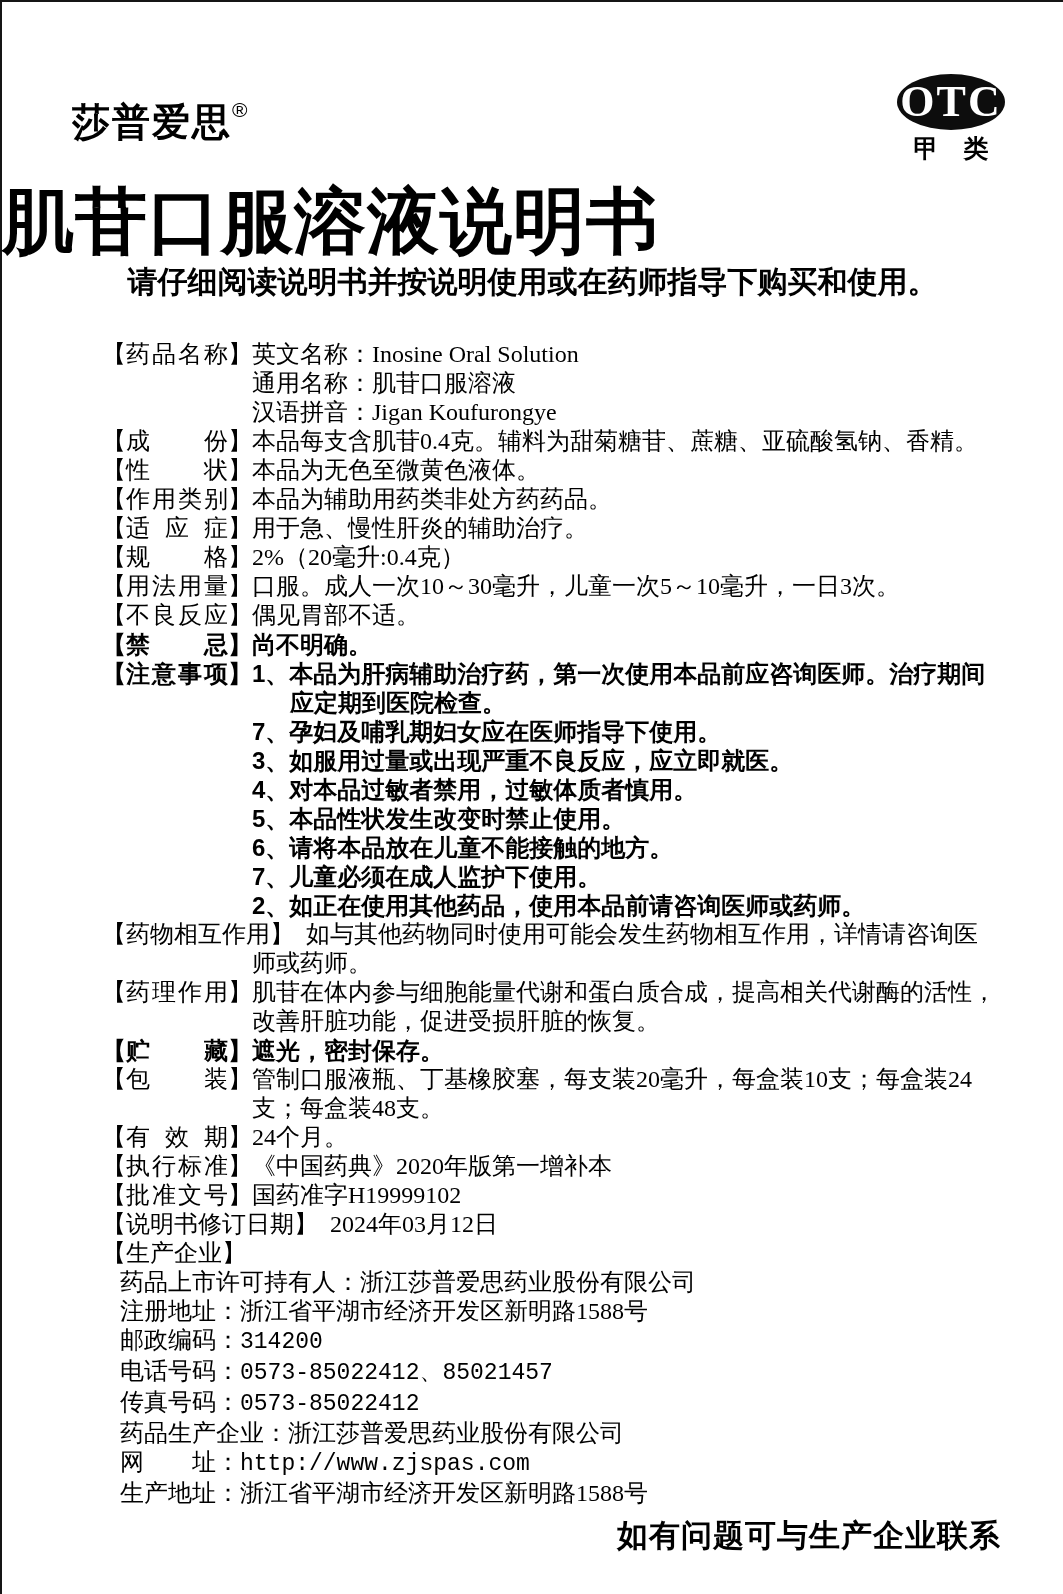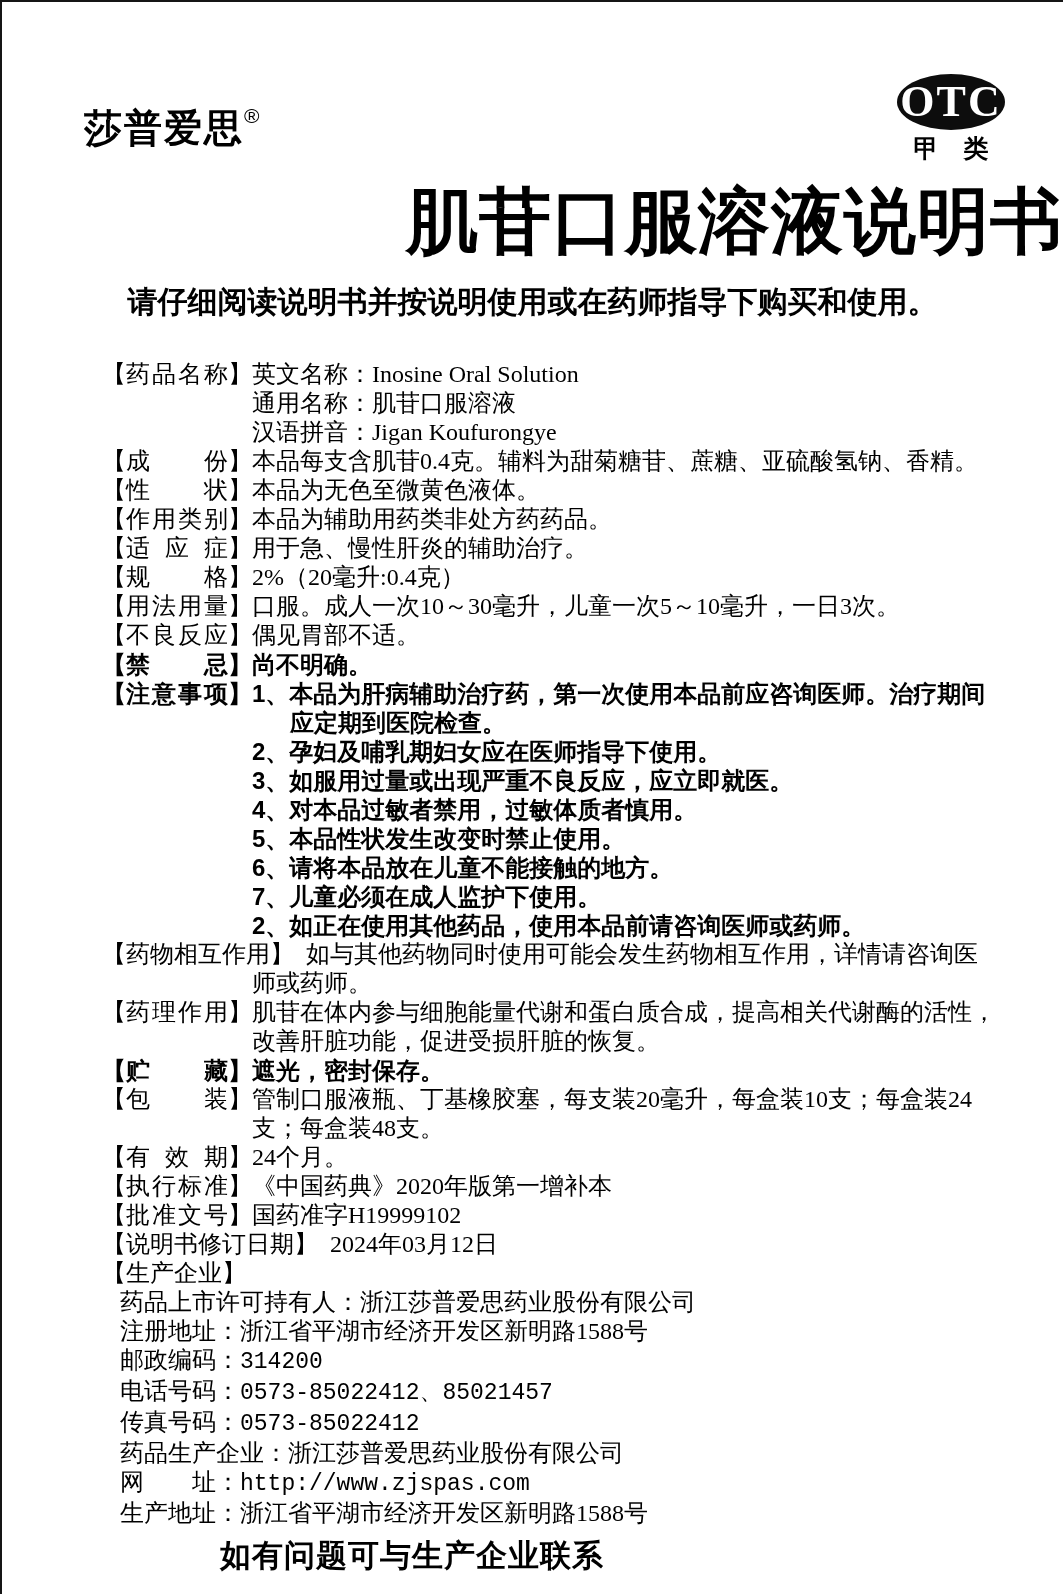--- a/index.html
+++ b/index.html
@@ -10,51 +10,51 @@
     border-top:2px solid #151515;
     border-left:2px solid #151515;
     box-sizing:border-box;
     overflow:hidden;
     font-family:"Liberation Serif","DejaVu Serif",serif;
     font-size:24px;line-height:29px;
   }
   .hei{font-family:"Liberation Sans","DejaVu Sans",sans-serif;font-weight:bold;}
 
   
-  .brand{position:absolute;left:82px;top:86px;font-size:38px;line-height:56px;letter-spacing:2px;}
+  .brand{position:absolute;left:70px;top:86px;font-size:38px;line-height:44px;letter-spacing:2px;}
   .brand sup{font-size:21px;font-weight:normal;vertical-align:18px;letter-spacing:0;}
   .otc{position:absolute;right:58px;top:72px;width:108px;text-align:center;}
   .otc-ellipse{
     width:108px;height:56px;border-radius:50%;
     background:#0d0d0d;color:#fff;
     font-family:"Liberation Serif","DejaVu Serif",serif;font-weight:bold;
     font-size:44px;line-height:56px;text-align:center;letter-spacing:2px;
   }
   .otc-class{margin-top:4px;font-size:25px;line-height:28px;}
 
-  .title{margin:176px 0 0 0;text-align:right;font-size:72px;line-height:86px;letter-spacing:1px;}
-  .notice{margin-top:20px;text-align:center;font-size:30px;line-height:36px;}
+  .title{margin:176px 0 0 0;text-align:left;font-size:72px;line-height:86px;letter-spacing:1px;}
+  .notice{margin-top:0;text-align:center;font-size:30px;line-height:36px;}
 
   
   .body{margin-top:40px;padding:0 62px 0 100px;}
   .row{display:flex;align-items:flex-start;}
   .lbl{width:150px;flex:none;display:flex;}
   .lbl .lt{flex:1;text-align:justify;text-align-last:justify;}
   .val{flex:1;min-width:0;}
   .kv{white-space:nowrap;}
 
   .note{padding-left:38px;text-indent:-38px;}
 
   .prow{padding-left:150px;text-indent:-150px;}
   .prow .ptext{margin-left:12px;}
 
   .mfr-lines{margin-left:18px;}
   .mono{font-family:"Liberation Mono","DejaVu Sans Mono",monospace;font-size:23px;}
 
-  .footer-line{margin:9px 0 0 118px;font-size:31px;line-height:38px;letter-spacing:1px;}
+  .footer-line{margin:9px 0 0 118px;font-size:31px;line-height:38px;letter-spacing:1px;text-align:right;}
 </style>
 </head>
 <body>
 
 <div class="page">
 
   <div class="brand hei"><span>莎普爱思</span><sup>®</sup></div>
 
   <div class="otc">
     <div class="otc-ellipse">OTC</div>
@@ -152,21 +152,21 @@
     </div>
 
     <div class="row hei">
       <div class="lbl">
           <span>【</span>
           <span class="lt">注意事项</span>
           <span>】</span>
         </div>
       <div class="val">
         <div class="note">1、本品为肝病辅助治疗药，第一次使用本品前应咨询医师。治疗期间应定期到医院检查。</div>
-        <div class="note">2、孕妇及哺乳期妇女应在医师指导下使用。</div>
+        <div class="note">7、孕妇及哺乳期妇女应在医师指导下使用。</div>
         <div class="note">3、如服用过量或出现严重不良反应，应立即就医。</div>
         <div class="note">4、对本品过敏者禁用，过敏体质者慎用。</div>
         <div class="note">5、本品性状发生改变时禁止使用。</div>
         <div class="note">6、请将本品放在儿童不能接触的地方。</div>
         <div class="note">7、儿童必须在成人监护下使用。</div>
         <div class="note">2、如正在使用其他药品，使用本品前请咨询医师或药师。</div>
       </div>
     </div>
 
     <div class="prow"><span class="plbl"><span>【</span><span>药物相互作用</span><span>】</span></span><span class="ptext">如与其他药物同时使用可能会发生药物相互作用，详情请咨询医师或药师。</span></div>

